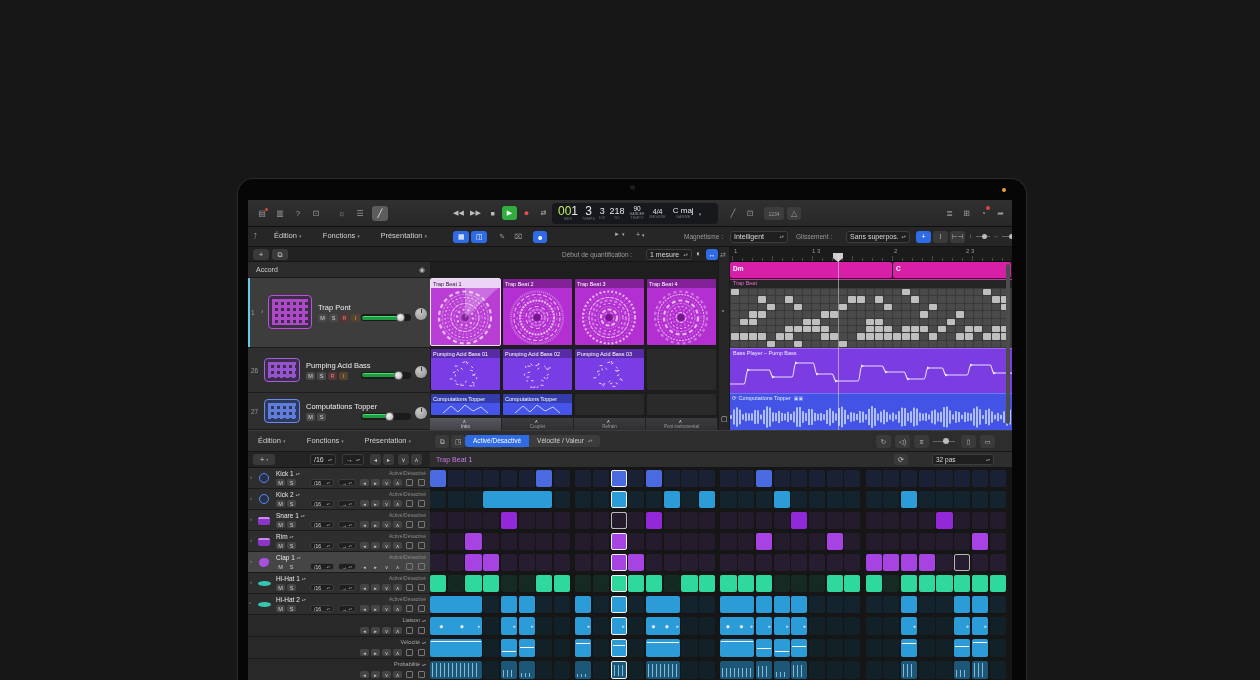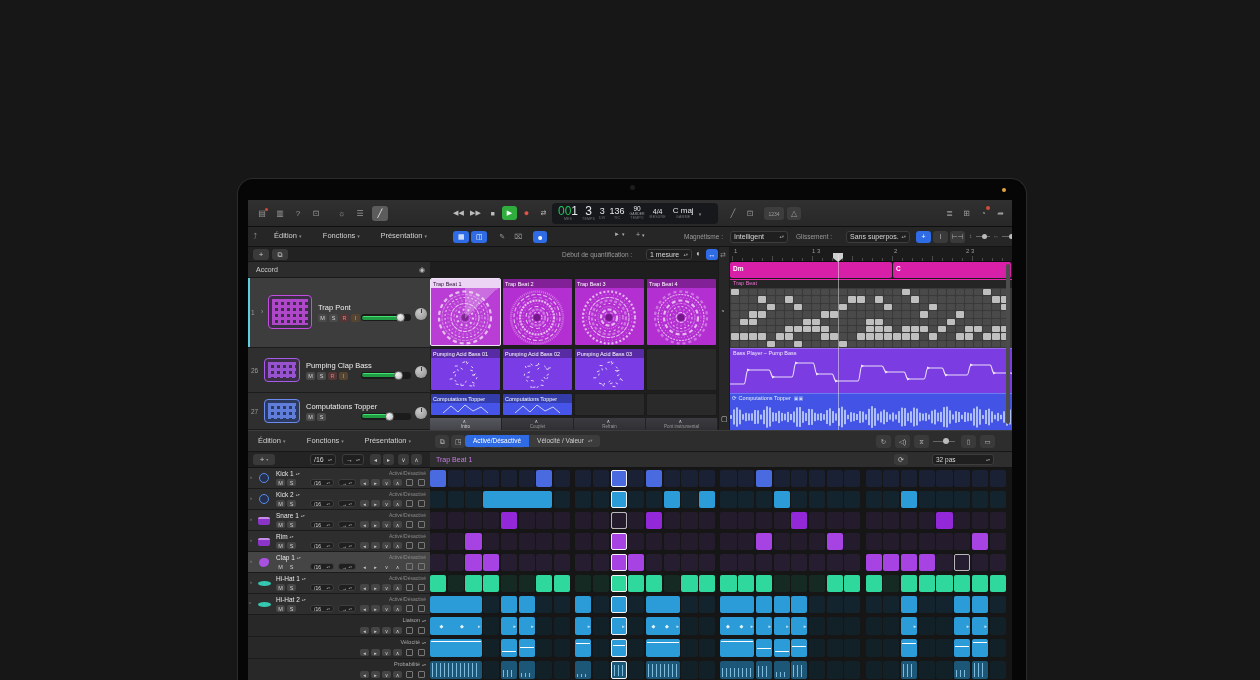--- a/index.html
+++ b/index.html
@@ -68,40 +68,40 @@
         <div style="position: absolute; left: 203px; top: 6px; width: 15px; height: 14px; border-radius: 3px; background: transparent; color: rgb(189, 189, 189); display: flex; align-items: center; justify-content: center; font-size: 7px;">◀◀</div>
         <div style="position: absolute; left: 220px; top: 6px; width: 15px; height: 14px; border-radius: 3px; background: transparent; color: rgb(189, 189, 189); display: flex; align-items: center; justify-content: center; font-size: 7px;">▶▶</div>
         <div style="position: absolute; left: 237px; top: 6px; width: 15px; height: 14px; border-radius: 3px; background: transparent; color: rgb(189, 189, 189); display: flex; align-items: center; justify-content: center; font-size: 7px;">■</div>
         <div style="position: absolute; left: 254px; top: 6px; width: 15px; height: 14px; border-radius: 3px; background: rgb(47, 174, 62); color: rgb(255, 255, 255); display: flex; align-items: center; justify-content: center; font-size: 7px;">▶</div>
         <div style="position: absolute; left: 271px; top: 6px; width: 15px; height: 14px; border-radius: 3px; background: transparent; color: rgb(232, 80, 72); display: flex; align-items: center; justify-content: center; font-size: 9px;">●</div>
         <div style="position: absolute; left: 288px; top: 6px; width: 15px; height: 14px; border-radius: 3px; background: transparent; color: rgb(189, 189, 189); display: flex; align-items: center; justify-content: center; font-size: 7px;">⇄</div>
         <div class="lcd">
           <div style="display: flex; align-items: center; margin-left: 4px;">
             <div class="lcdcol" style="padding: 0px 2px;">
               <div style="display: flex; align-items: baseline;">
-                <div style="font-size: 12px; color: #22c55e;">00</div>
+                <div style="font-size: 12px; color: #bef264;">00</div>
                 <div style="font-size: 12px; color: rgb(230, 233, 236);">1</div>
               </div>
               <div class="lcdlab">MES</div>
             </div>
             <div class="lcdcol" style="padding: 0px 2px;">
               <div style="display: flex; align-items: baseline;">
                 <div style="font-size: 12px; color: rgb(230, 233, 236);">3</div>
               </div>
               <div class="lcdlab">TEMPS</div>
             </div>
             <div class="lcdcol" style="padding: 0px 2px;">
               <div style="display: flex; align-items: baseline;">
                 <div style="font-size: 9px; color: rgb(230, 233, 236);">3</div>
               </div>
               <div class="lcdlab">DIV</div>
             </div>
             <div class="lcdcol" style="padding: 0px 2px;">
               <div style="display: flex; align-items: baseline;">
-                <div style="font-size: 9px; color: rgb(230, 233, 236);">136</div>
+                <div style="font-size: 9px; color: rgb(230, 233, 236);">218</div>
               </div>
               <div class="lcdlab">TIC</div>
             </div>
           </div>
           <div class="lcdcol" style="margin-left: 3px;">
             <div style="font-size: 6.5px; color: rgb(230, 233, 236);">90</div>
             <div style="font-size: 3.5px; color: rgb(154, 160, 166);">GARDER</div>
             <div class="lcdlab">TEMPO</div>
           </div>
           <div class="lcdcol" style="margin-left: 5px;">
@@ -207,21 +207,21 @@
             <div class="fill" style="width: 78%;"></div>
             <div class="kn" style="left: 35px;"></div>
           </div>
           <div class="knob" style="position: absolute; left: 167px; top: 30px; width: 12px; height: 12px;"></div>
         </div>
         <div style="position: absolute; left: 0px; top: 70px; width: 182px; height: 45px; background: rgb(47, 47, 47); border-bottom: 1px solid rgb(28, 28, 28);">
           <div style="position: absolute; left: 3px; top: 18.5px; font-size: 6.5px; color: rgb(154, 154, 154);">26</div>
           <div style="position: absolute; left: 16px; top: 9.5px; width: 36px; height: 24px; border-radius: 4px; background: rgb(58, 47, 68); border: 1px solid rgb(168, 90, 232); overflow: hidden;">
             <div style="position: absolute; inset: 3px; background-image: repeating-linear-gradient(90deg, rgb(168, 90, 232) 0px, rgb(168, 90, 232) 3px, transparent 3px, transparent 6px), repeating-linear-gradient(rgb(168, 90, 232) 0px, rgb(168, 90, 232) 3px, transparent 3px, transparent 6px); opacity: 0.85;"></div>
           </div>
-          <div style="position: absolute; left: 58px; top: 12.5px; font-size: 7.5px; color: rgb(236, 236, 236); white-space: nowrap;">Pumping Clap Bass</div>
+          <div style="position: absolute; left: 58px; top: 12.5px; font-size: 7.5px; color: rgb(236, 236, 236); white-space: nowrap;">Pumping Acid Bass</div>
           <div style="position: absolute; left: 58px; top: 23.5px; width: 9px; height: 8px; border-radius: 2px; background: rgb(74, 74, 74); color: rgb(216, 216, 216); font-size: 5.5px; display: flex; align-items: center; justify-content: center;">M</div>
           <div style="position: absolute; left: 69px; top: 23.5px; width: 9px; height: 8px; border-radius: 2px; background: rgb(74, 74, 74); color: rgb(216, 216, 216); font-size: 5.5px; display: flex; align-items: center; justify-content: center;">S</div>
           <div style="position: absolute; left: 80px; top: 23.5px; width: 9px; height: 8px; border-radius: 2px; background: rgb(85, 54, 54); color: rgb(240, 122, 114); font-size: 5.5px; display: flex; align-items: center; justify-content: center;">R</div>
           <div style="position: absolute; left: 91px; top: 23.5px; width: 9px; height: 8px; border-radius: 2px; background: rgb(85, 68, 48); color: rgb(240, 160, 80); font-size: 5.5px; display: flex; align-items: center; justify-content: center;">I</div>
           <div class="slider" style="position: absolute; left: 113px; top: 23.5px; width: 50px;">
             <div class="fill" style="width: 74%;"></div>
             <div class="kn" style="left: 33px;"></div>
           </div>
           <div class="knob" style="position: absolute; left: 167px; top: 17.5px; width: 12px; height: 12px;"></div>
         </div>

